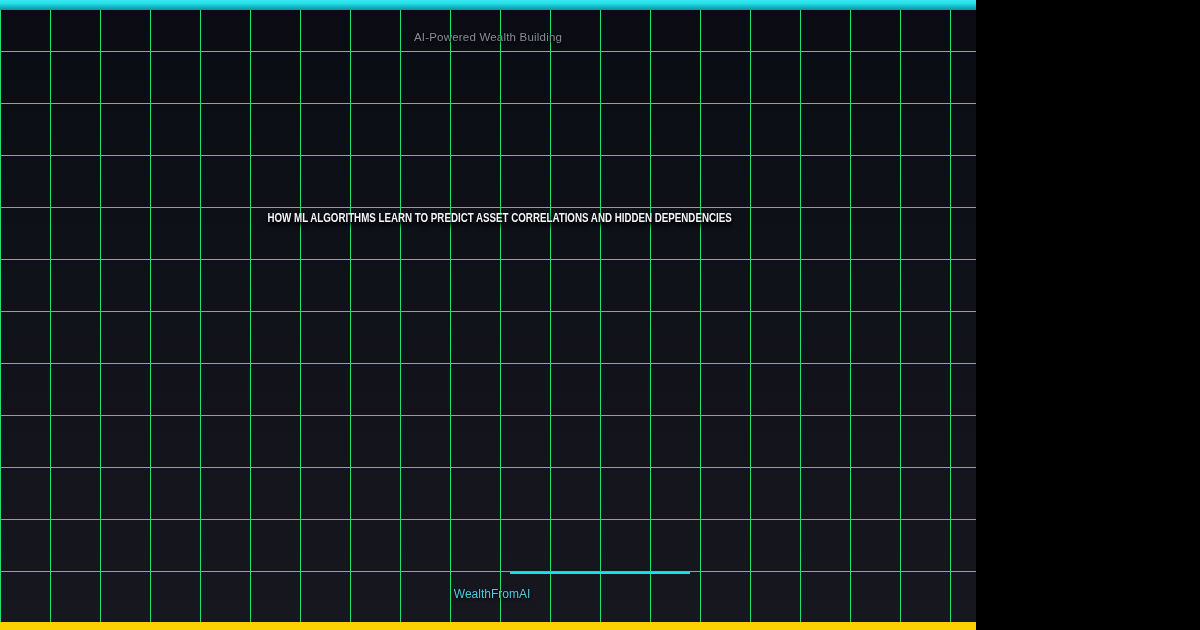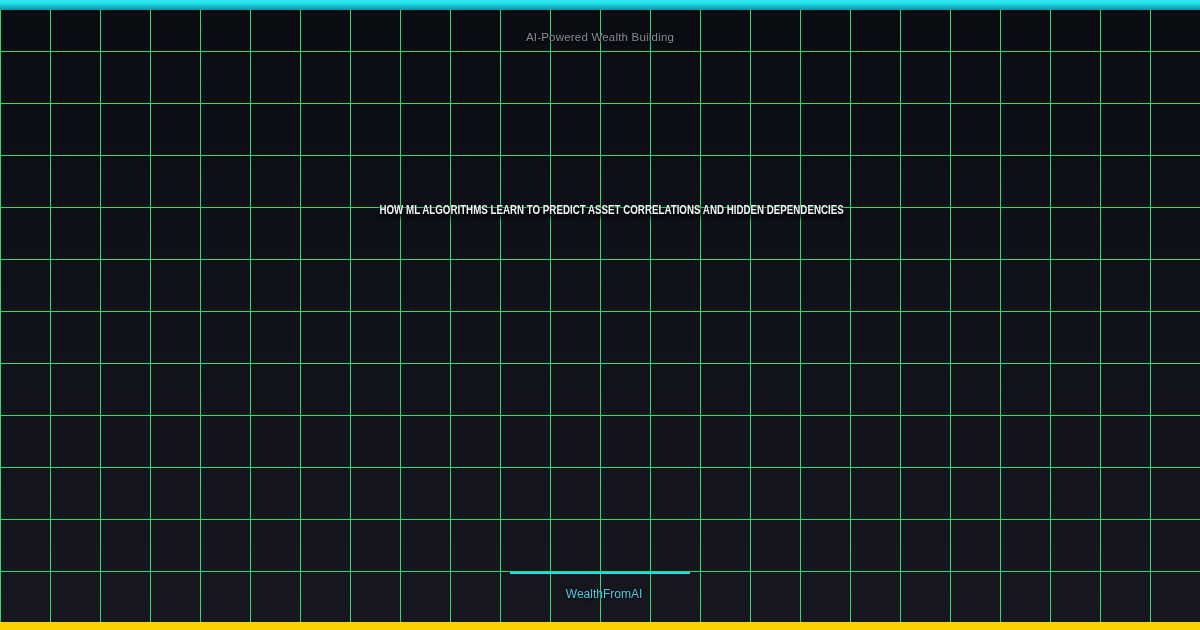--- a/index.html
+++ b/index.html
@@ -3,21 +3,21 @@
 <meta charset="utf-8">
 <style>
   html, body {
     margin: 0;
     padding: 0;
     background: #000;
     font-family: "Liberation Sans", sans-serif;
   }
   .card {
     position: relative;
-    width: 1200px;
+    width: 976px;
     height: 630px;
     overflow: hidden;
     background: linear-gradient(180deg, #0a0c12 0%, #0e1017 30%, #12131b 65%, #16171f 100%);
   }
   
   .grid-overlay {
     position: absolute;
     inset: 0;
     background-image:
       repeating-linear-gradient(90deg, #21e174 0px, #21e174 1px, transparent 1px, transparent 50px),
@@ -44,21 +44,21 @@
     top: 31px; left: 0; right: 0;
     text-align: center;
     font-size: 11.5px;
     letter-spacing: 0.2px;
     color: #878d94;
     text-shadow: 0 1px 3px rgba(0,0,0,0.9);
     z-index: 2;
   }
   .title-wrap {
     position: absolute;
-    top: 200px; left: 0; right: 0;
+    top: 208px; left: 0; right: 0;
     text-align: center;
     white-space: nowrap;
     z-index: 2;
     padding-left: 24px;
   }
   .title-text {
     display: inline-block;
     transform: scaleX(0.78);
     transform-origin: 50% 50%;
     font-size: 12.5px;

